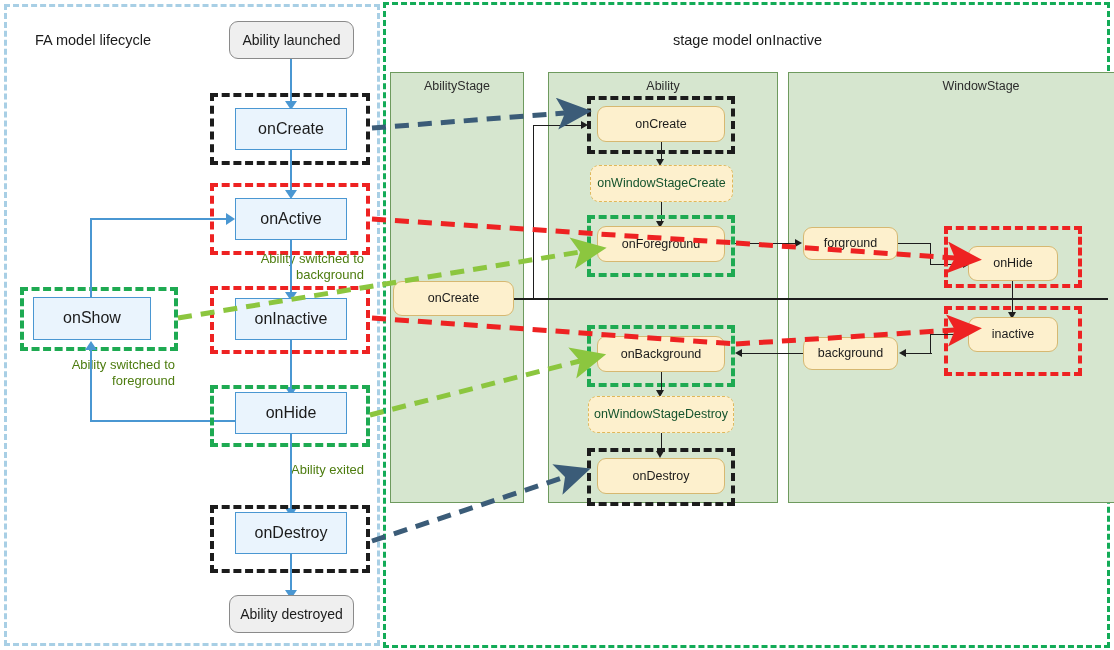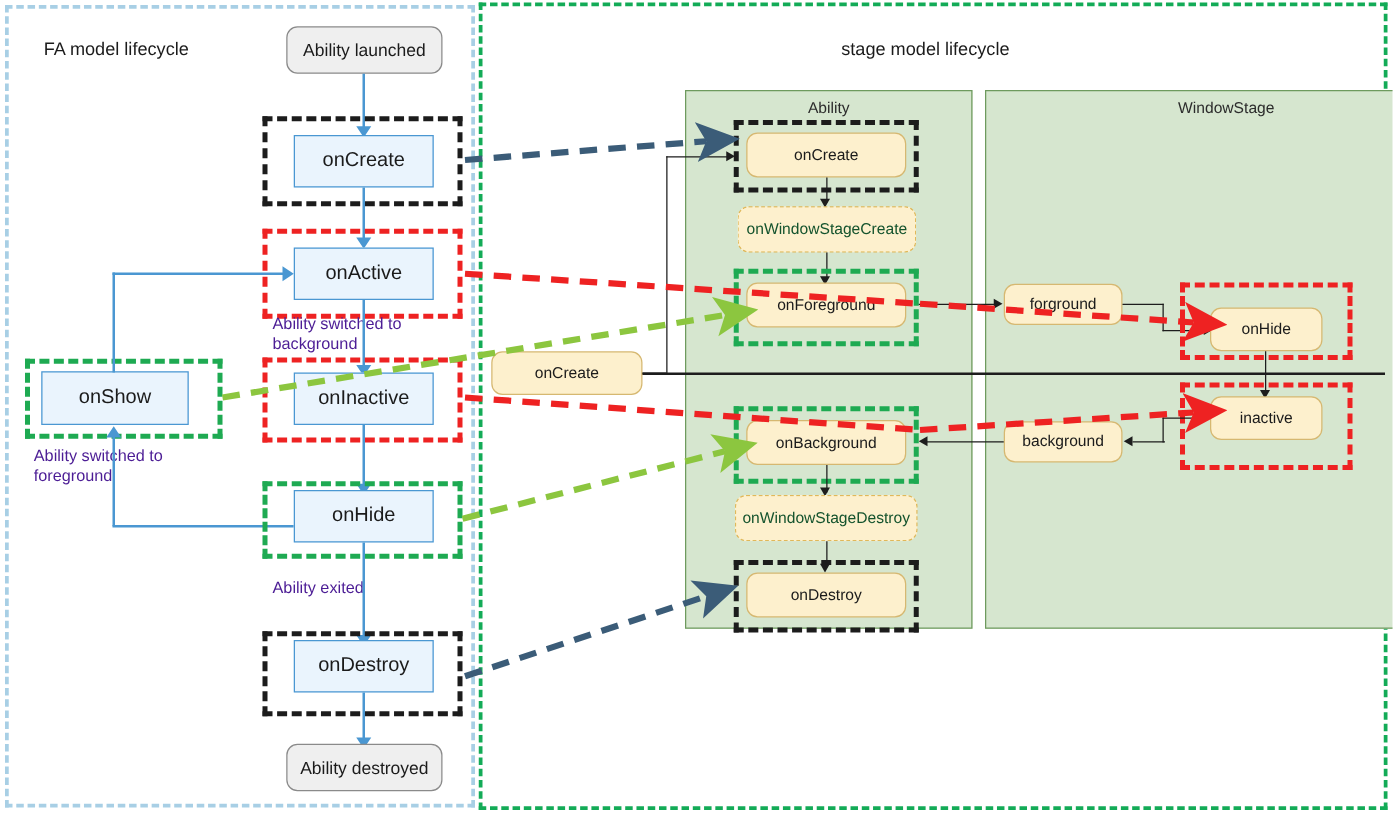--- a/index.html
+++ b/index.html
@@ -55,36 +55,39 @@
               border-bottom:9px solid #4a97d2;}
   .arw-r-blue{border-top:6px solid transparent;border-bottom:6px solid transparent;
               border-left:9px solid #4a97d2;}
   .arw-d-bk{border-left:4.5px solid transparent;border-right:4.5px solid transparent;
             border-top:7px solid #1d1d1d;}
   .arw-r-bk{border-top:4.5px solid transparent;border-bottom:4.5px solid transparent;
             border-left:7px solid #1d1d1d;}
   .arw-l-bk{border-top:4.5px solid transparent;border-bottom:4.5px solid transparent;
             border-right:7px solid #1d1d1d;}
 
-  .cap{font-size:13px;color:#4c1d95;text-align:left;line-height:1.2;}
+  .cap{font-size:13px;color:#4d7c0f;text-align:right;line-height:1.2;}
 
   svg.overlay{position:absolute;left:0;top:0;width:1114px;height:650px;
               pointer-events:none;}
 </style>
 </head>
 <body>
 
 <div id="stage">
 
   <div class="abs fa-container"></div>
   <div class="abs stage-container"></div>
 
   <div class="abs section-title" style="left:35px;top:32px;">FA model lifecycle</div>
-  <div class="abs section-title" style="left:673px;top:32px;">stage model lifecycle</div>
-
+  <div class="abs section-title" style="left:673px;top:32px;">stage model onInactive</div>
+
+  <div class="abs lane" style="left:390px;top:72px;width:134px;height:431px;">
+    <div class="lane-title">AbilityStage</div>
+  </div>
   <div class="abs lane" style="left:548px;top:72px;width:230px;height:431px;">
     <div class="lane-title">Ability</div>
   </div>
   <div class="abs lane" style="left:788px;top:72px;width:386px;height:431px;">
     <div class="lane-title">WindowStage</div>
   </div>
 
   <div class="abs divider" style="left:508px;top:298px;width:600px;"></div>
 
   <div class="abs node n-round" style="left:229px;top:21px;width:125px;height:38px;">Ability launched</div>

